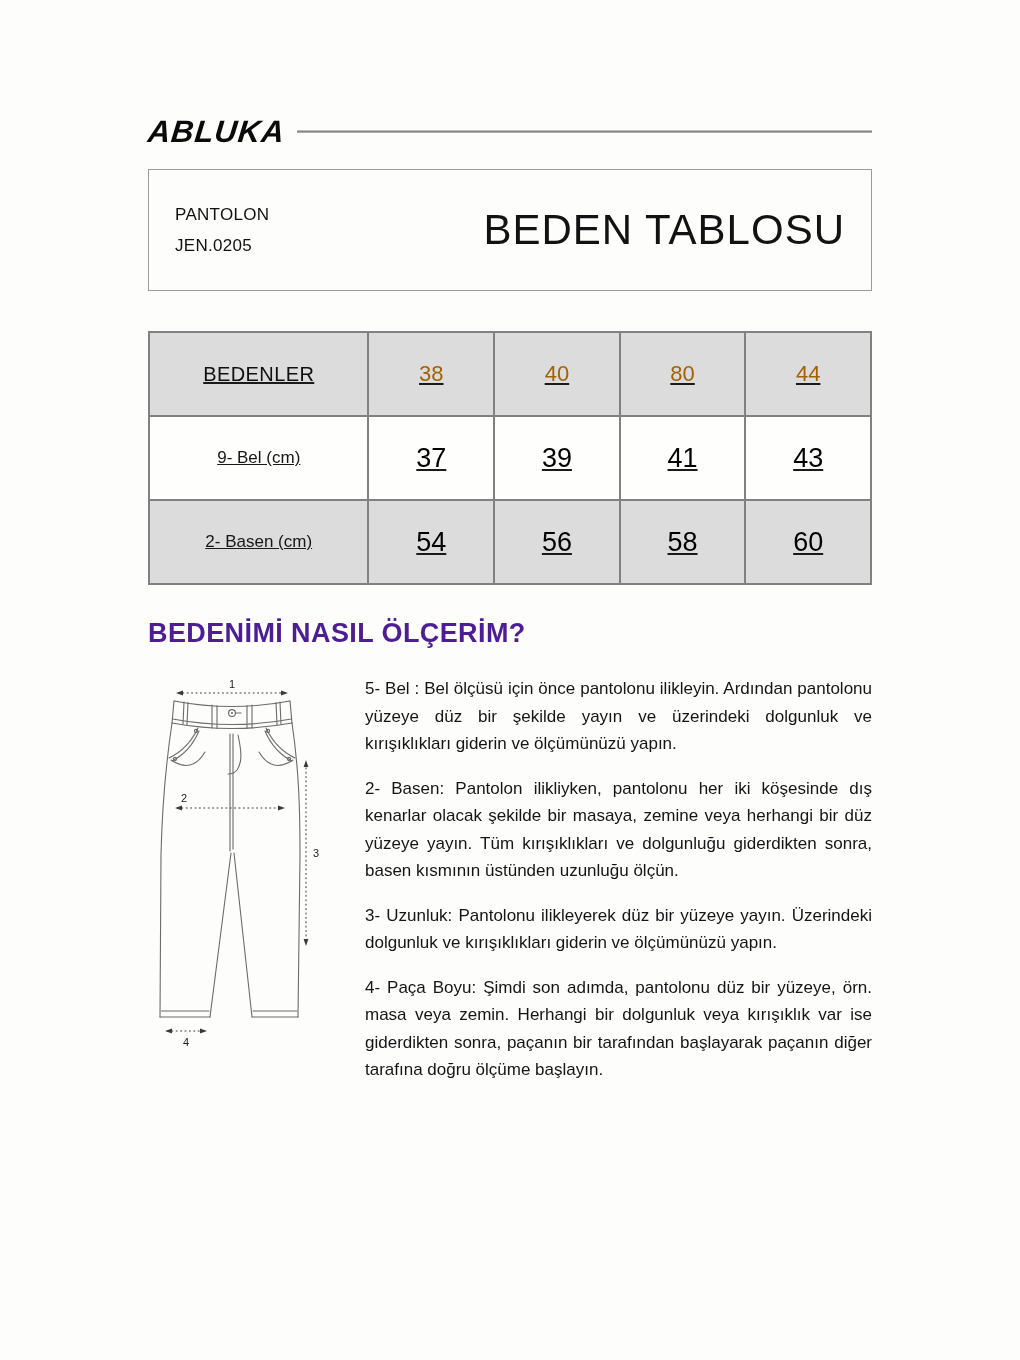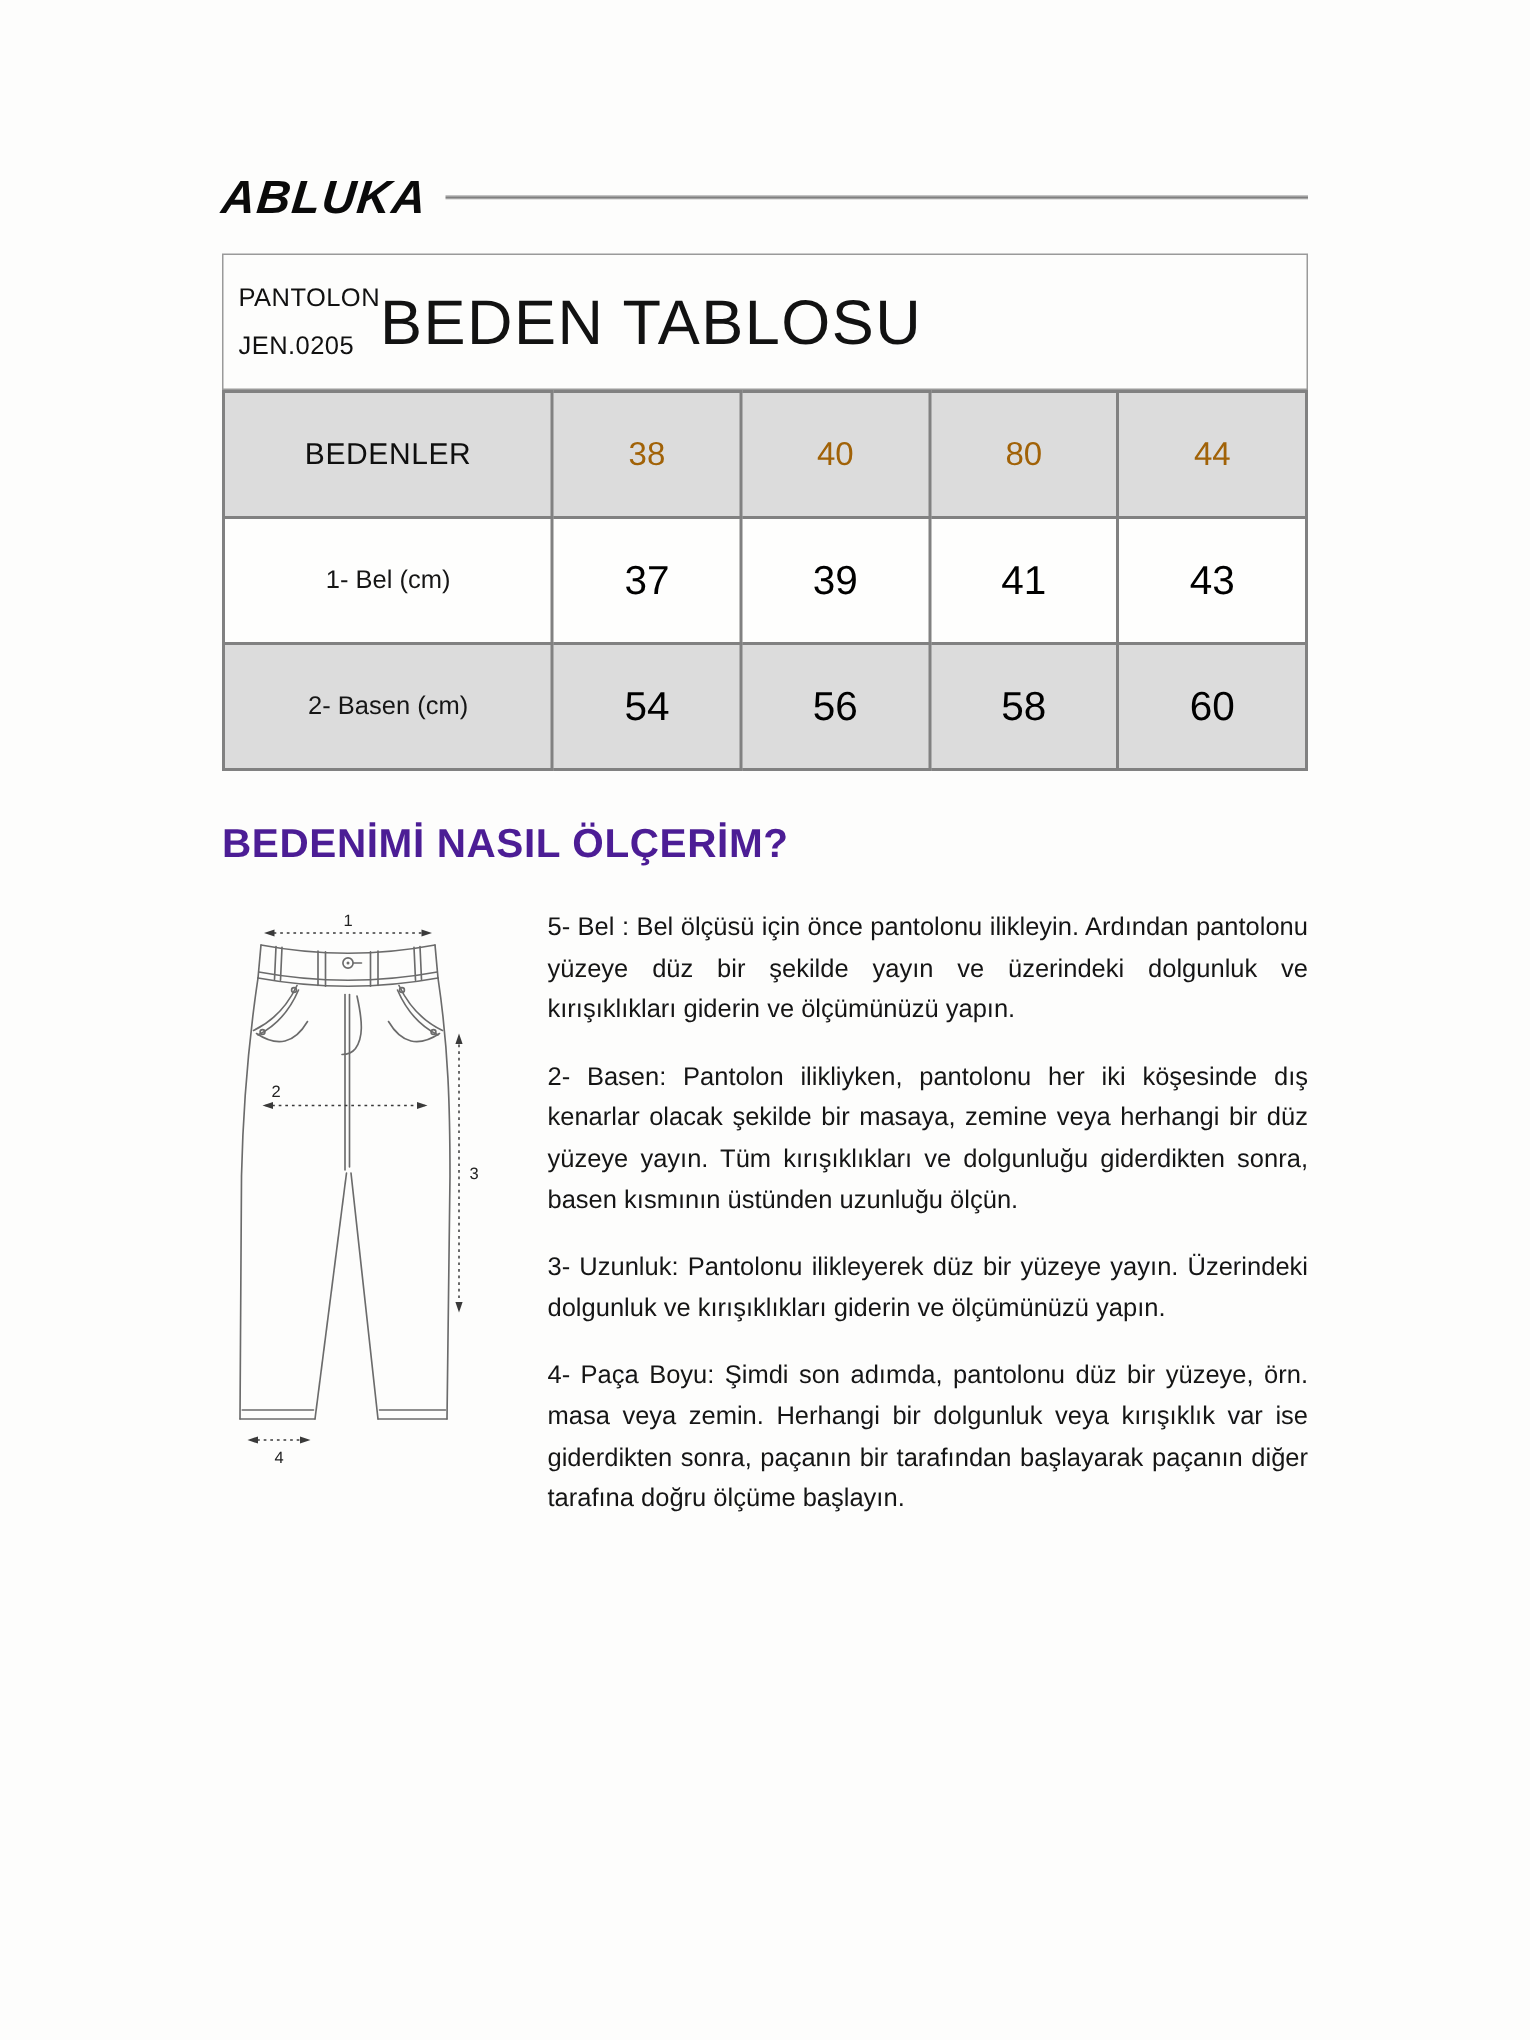--- a/index.html
+++ b/index.html
@@ -36,42 +36,44 @@
   .brand-rule {
     flex: 1;
     height: 3px;
     margin-left: 12px;
     background: linear-gradient(#d6d6d6, #7e7e7e 55%, #c9c9c9);
   }
 
   
   .header-box {
     margin-top: 21px;
-    height: 91px;
+    height: 122px;
     border: 1px solid #9a9a9a;
     background: #fdfdfc;
     display: flex;
     align-items: center;
-    justify-content: flex-start;
-    padding: 0 10px;
+    justify-content: space-between;
+    padding: 0 26px;
   }
   .product-lines { font-size: 17px; line-height: 1.85; letter-spacing: 0.3px; color: #111; }
   .sheet-title {
     font-size: 42px;
     font-weight: 500;
     letter-spacing: 1px;
     color: #121212;
     white-space: nowrap;
   }
 
   
   table.size-table {
+    margin-top: 40px;
     width: 100%;
     border-collapse: collapse;
     table-layout: fixed;
+    text-decoration: underline;
   }
   .size-table col.c-label { width: 30.4%; }
   .size-table col.c-size  { width: 17.4%; }
   .size-table th, .size-table td {
     border: 2px solid #818181;
     height: 84px;
     text-align: center;
     vertical-align: middle;
     padding: 0;
     font-weight: normal;
@@ -137,21 +139,21 @@
       </colgroup>
       <tbody>
         <tr class="shaded">
           <th class="corner-cell">BEDENLER</th>
           <th class="size-cell">38</th>
           <th class="size-cell">40</th>
           <th class="size-cell">80</th>
           <th class="size-cell">44</th>
         </tr>
         <tr class="plain">
-          <td class="label-cell">1- Bel (cm)</td>
+          <td class="label-cell">9- Bel (cm)</td>
           <td class="value-cell">37</td>
           <td class="value-cell">39</td>
           <td class="value-cell">41</td>
           <td class="value-cell">43</td>
         </tr>
         <tr class="shaded">
           <td class="label-cell">2- Basen (cm)</td>
           <td class="value-cell">54</td>
           <td class="value-cell">56</td>
           <td class="value-cell">58</td>

